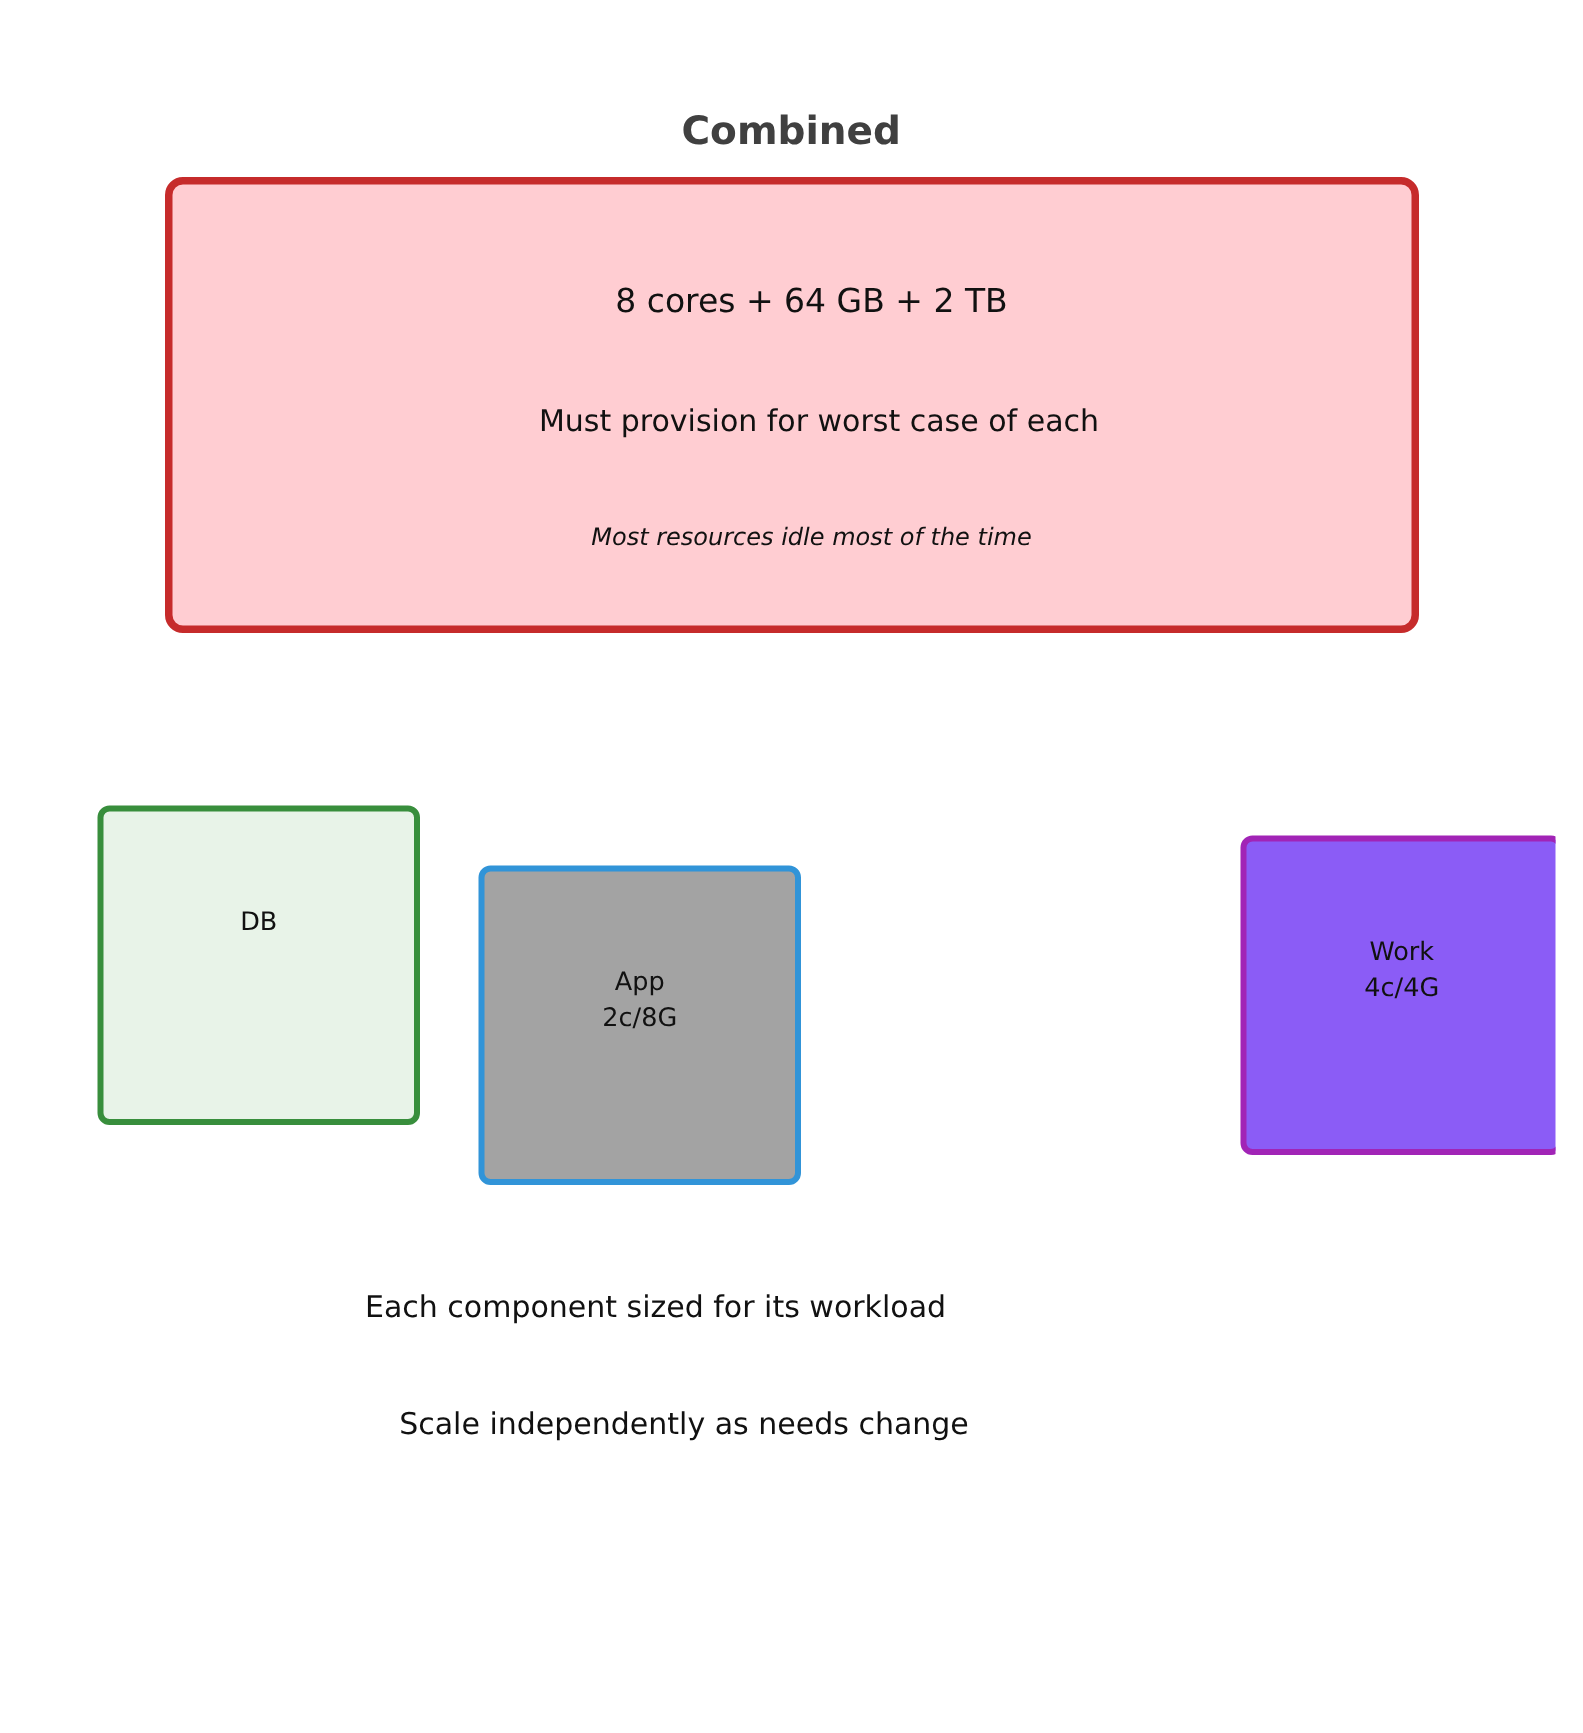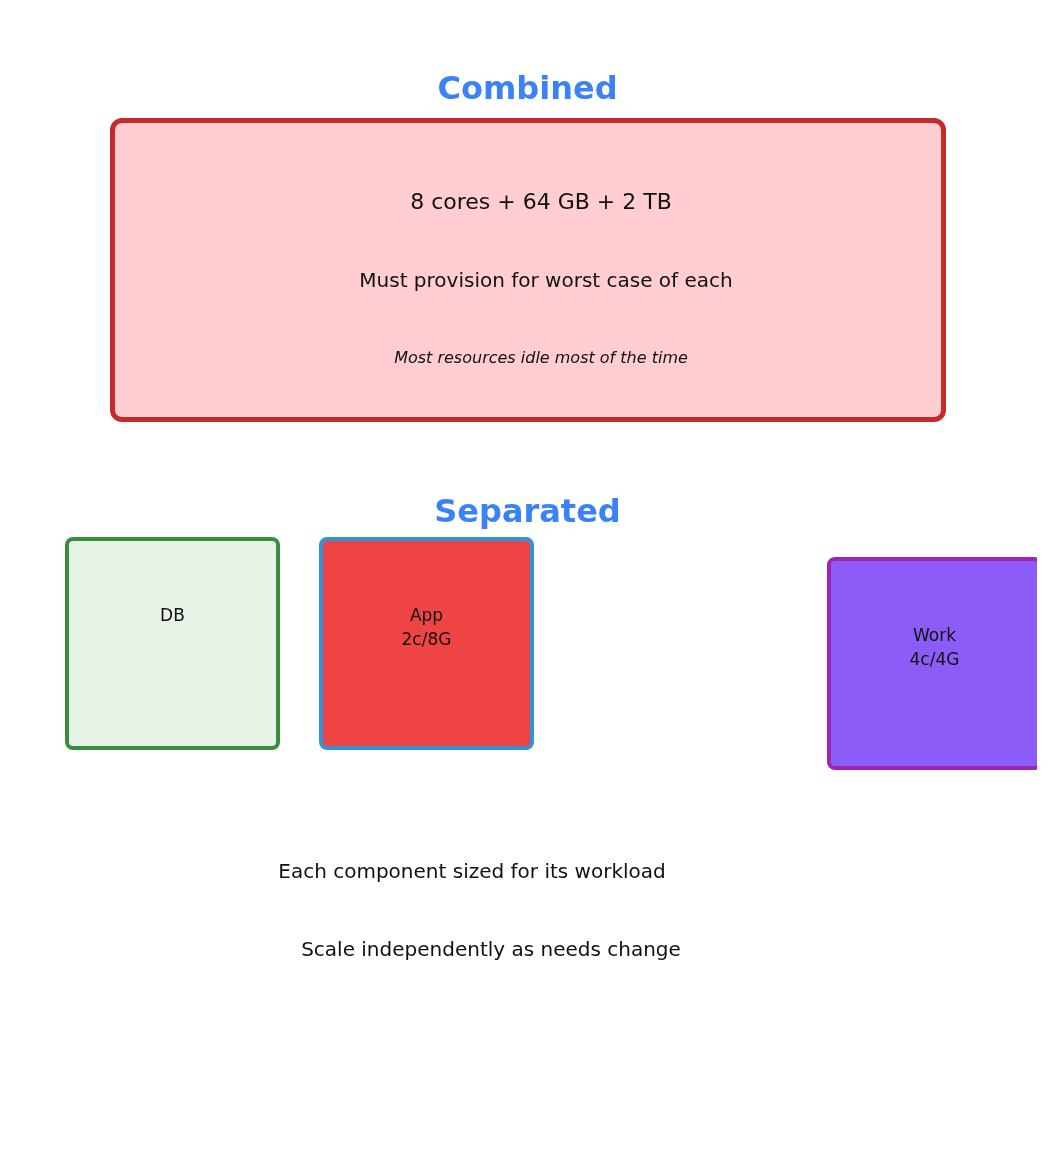--- a/index.html
+++ b/index.html
@@ -15,24 +15,24 @@
     font-family: "DejaVu Sans", "Liberation Sans", sans-serif;
     color: #111111;
     overflow: hidden;
   }
   .title {
     position: absolute;
     left: 0;
     width: 1055px;
     margin: 0;
     text-align: center;
-    font-size: 32px;
+    font-size: 26px;
     font-weight: bold;
     line-height: 32px;
-    color: #3b82f6;
+    color: #404040;
   }
   .combined-title { top: 72px; }
   .separated-title { top: 495px; }
 
   .combined-box {
     position: absolute;
     left: 110px;
     top: 118px;
     width: 836px;
     height: 304px;
@@ -87,49 +87,47 @@
     color: #111111;
   }
   .note {
     position: absolute;
     left: 0;
     width: 874px;
     text-align: center;
     font-size: 20px;
     line-height: 26px;
     color: #111111;
-    padding-left: 35px;
   }
   .note-1 { top: 858px; }
   .note-2 { top: 936px; margin-left: 19px; }
 </style>
 </head>
 <body>
 
 <div class="page">
 
   <h1 class="title combined-title">Combined</h1>
 
   <div class="combined-box" style="background: rgb(255, 205, 210); border-color: rgb(198, 43, 43);">
     <div class="cline c1">8 cores + 64 GB + 2 TB</div>
     <div class="cline c2">Must provision for worst case of each</div>
     <div class="cline c3">Most resources idle most of the time</div>
   </div>
 
-  <h1 class="title separated-title">Separated</h1>
 
   <div class="clip-region">
 
     <div class="sep-box sep-0" style="background: rgb(232, 243, 232); border-color: rgb(56, 142, 60);">
       <div class="box-text">
         <div>DB</div>
       </div>
     </div>
 
-    <div class="sep-box sep-1" style="background: #ef4444; border-color: rgb(49, 148, 216);">
+    <div class="sep-box sep-1" style="background: #a3a3a3; border-color: rgb(49, 148, 216); margin-top: 40px;">
       <div class="box-text">
         <div>App</div>
         <div>2c/8G</div>
       </div>
     </div>
 
 
     <div class="sep-box sep-3" style="background: #8b5cf6; border-color: rgb(161, 36, 182); margin-top: 20px;">
       <div class="box-text">
         <div>Work</div>

